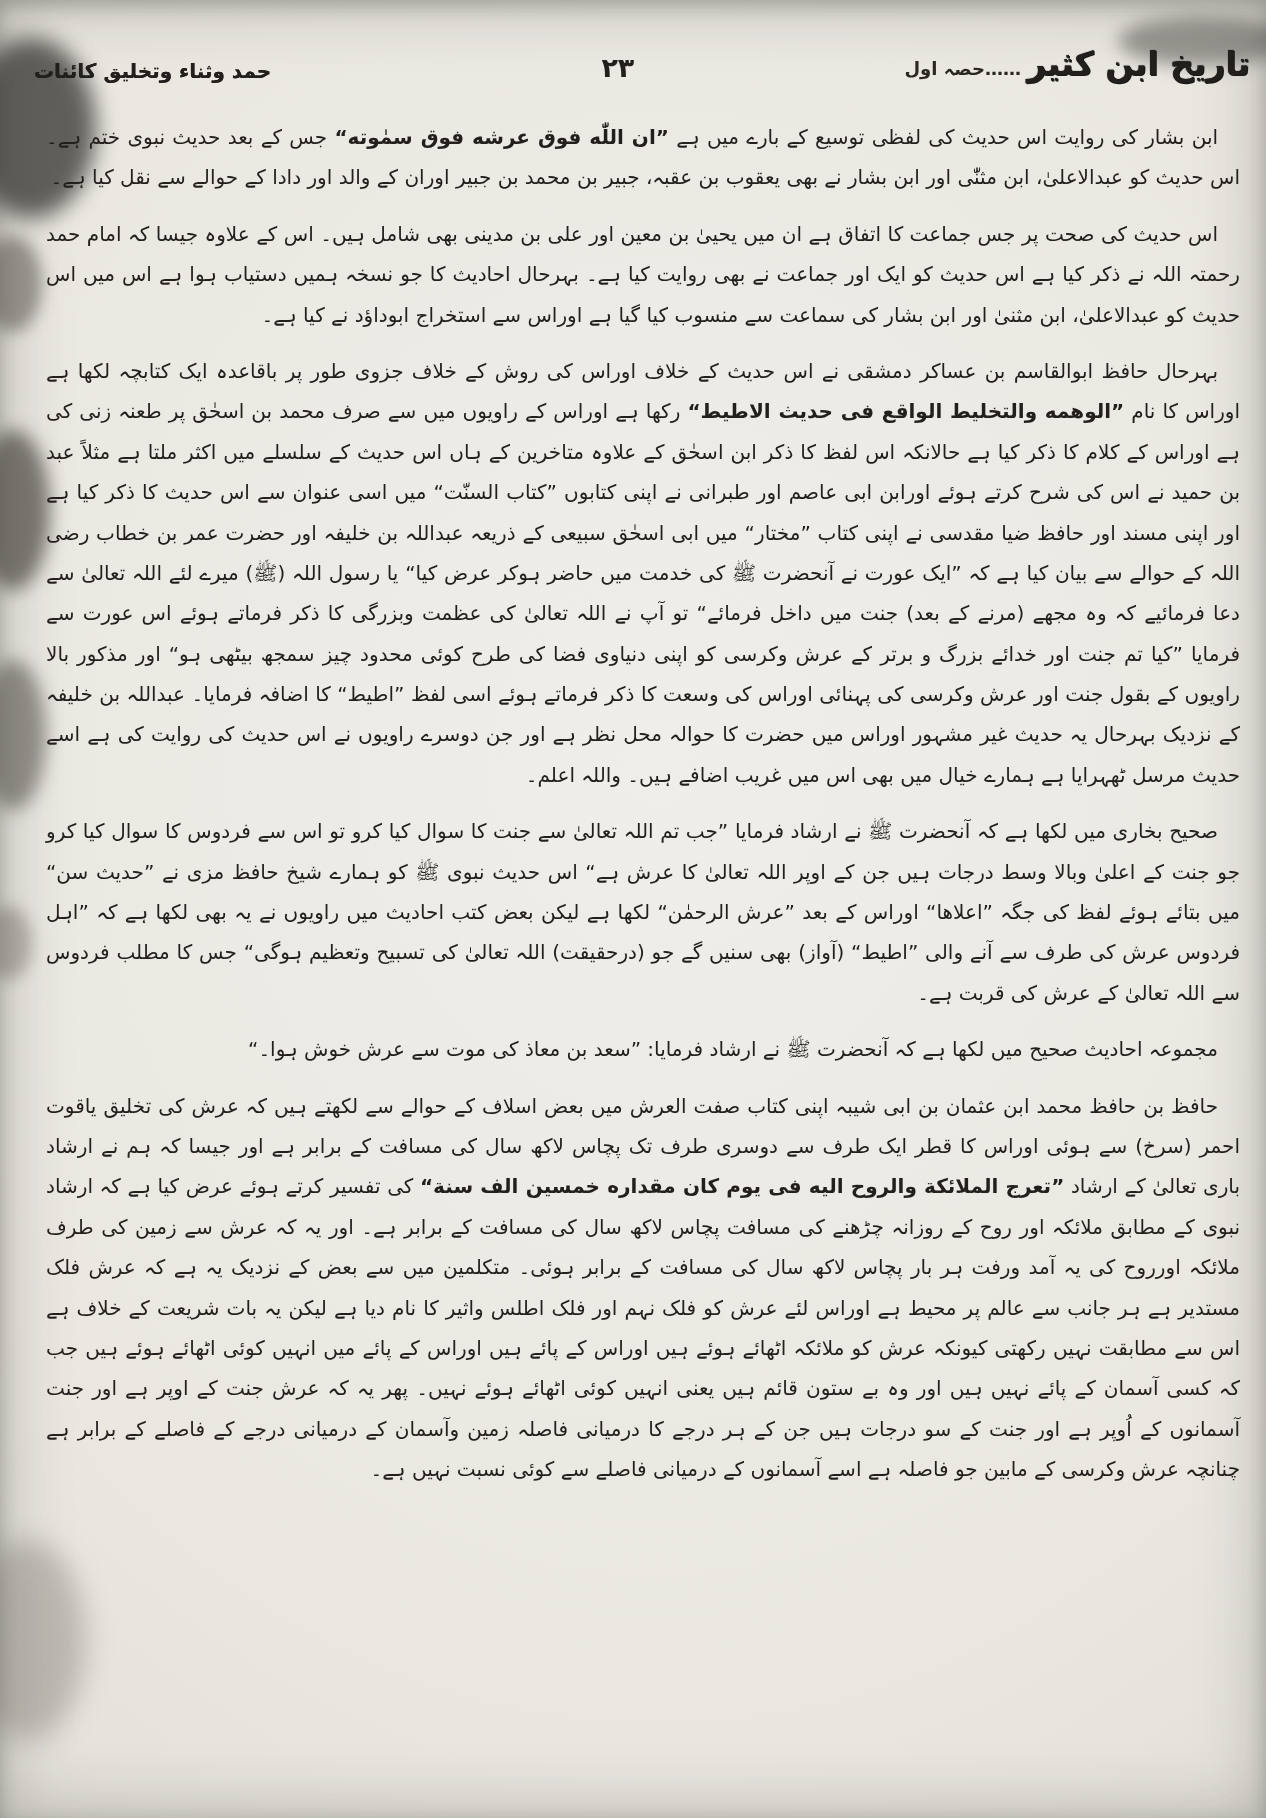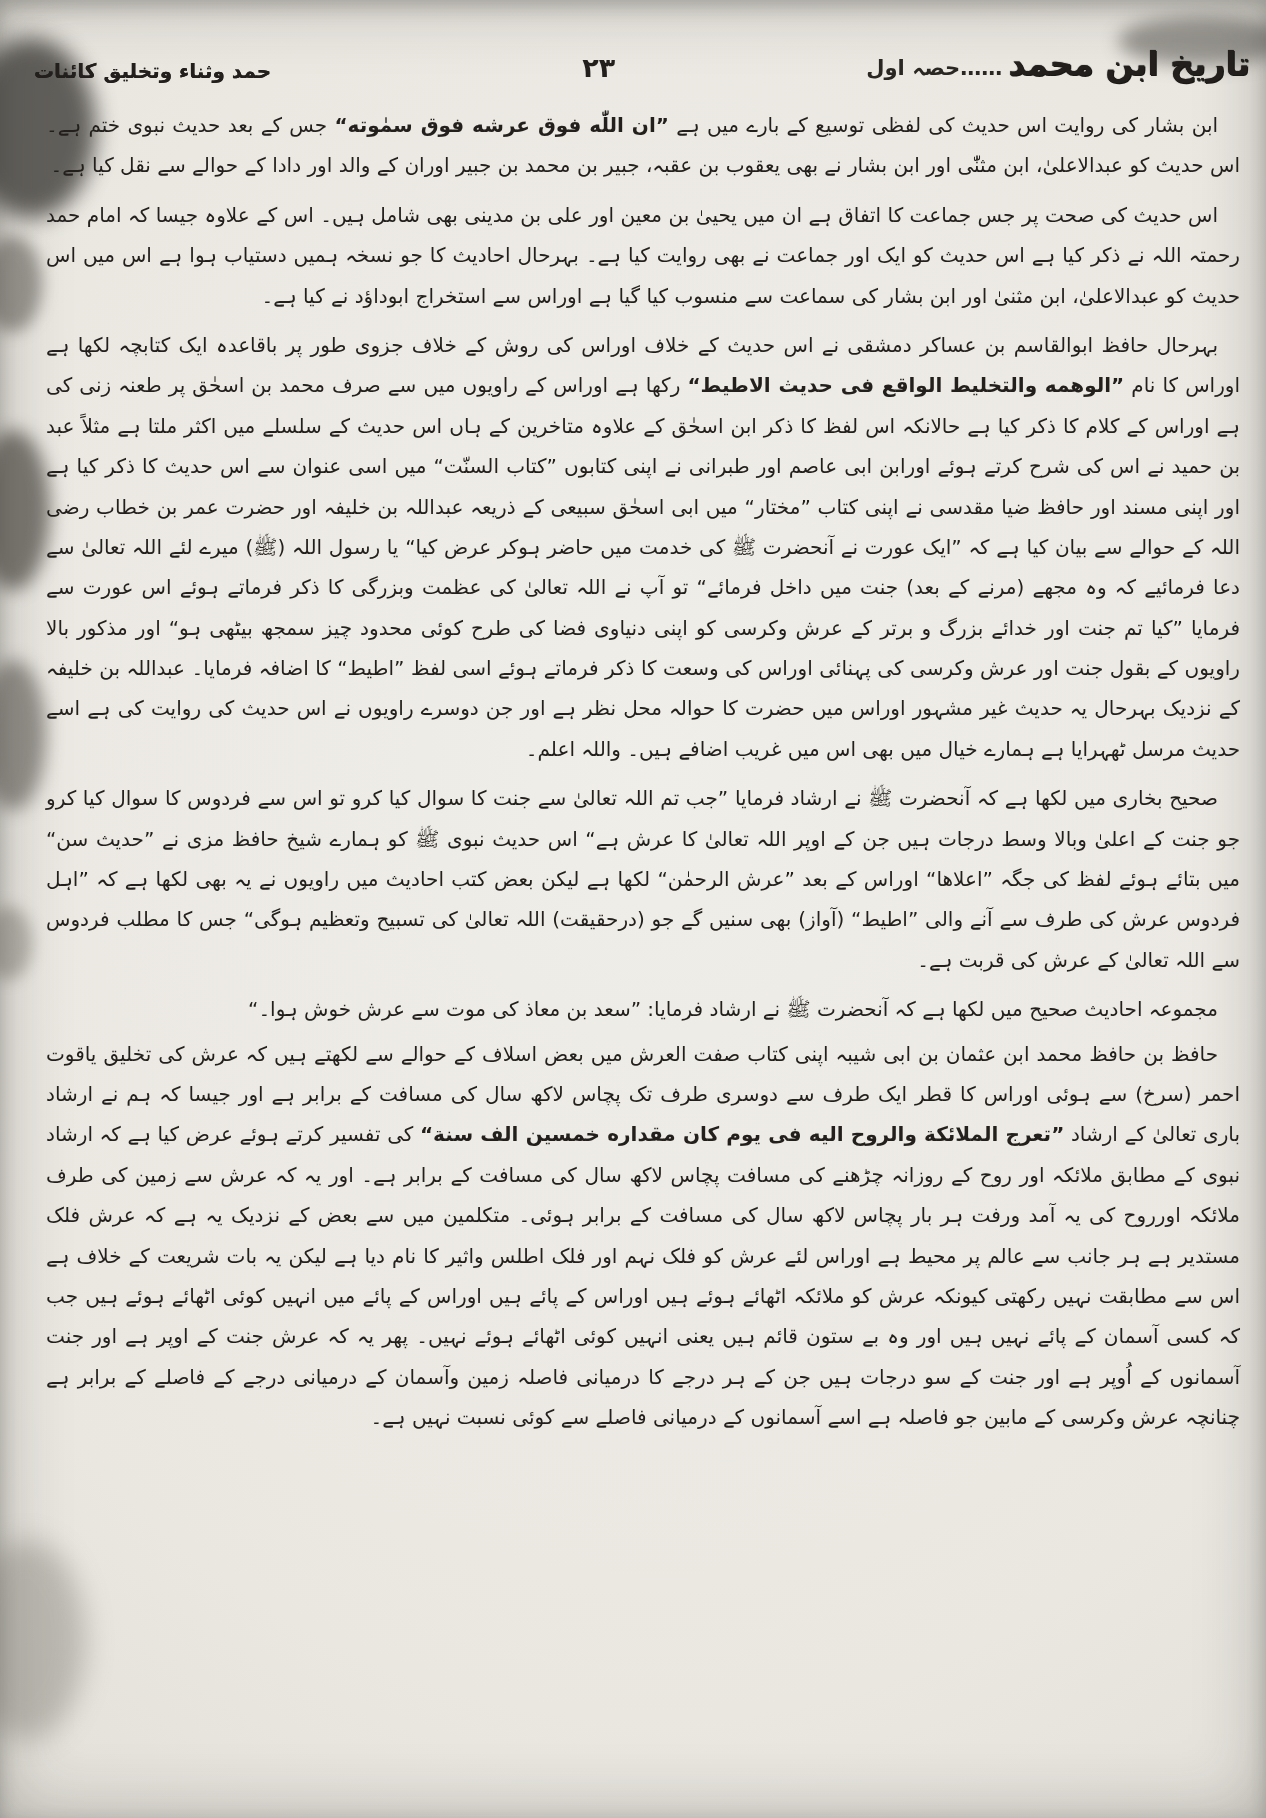--- a/index.html
+++ b/index.html
@@ -30,52 +30,52 @@
   .page-header{
     display:flex;justify-content:space-between;align-items:flex-end;
     padding:24px 16px 6px 34px;
     position:relative;z-index:2;
   }
   .header-right{display:flex;align-items:baseline;gap:6px;}
   .book-title{
     font-size:33px;font-weight:900;letter-spacing:.5px;
     text-shadow:0 0 1px #1a1916, 1px 1px 0 #1a1916;
   }
-  .part-label{font-size:21px;font-weight:700;color:#2a2723;text-align:right;}
+  .part-label{font-size:18px;font-weight:700;color:#2a2723;text-align:right;}
   .page-number{font-size:27px;font-weight:700;padding-left:60px;margin-top:28px;}
   .chapter-title{font-size:20px;font-weight:800;text-shadow:0 0 .5px #1a1916;}
 
   
   .body-text{
     position:relative;z-index:2;
     padding:12px 26px 30px 46px;
     font-size:20px;
     line-height:2.02;
     text-align:justify;
   }
-  .para{margin:4px 0 9px;text-indent:22px;}
+  .para{margin:16px 0 9px;text-indent:22px;}
   .para.tight{margin-bottom:4px;}
   .q{font-weight:800;}
 </style>
 </head>
 <body>
 
 <div class="page">
 
   <div class="art art-corner-tl"></div>
   <div class="art art-l1"></div>
   <div class="art art-l2"></div>
   <div class="art art-l3"></div>
   <div class="art art-l4"></div>
   <div class="art art-bl"></div>
   <div class="art art-tr"></div>
 
   <header class="page-header">
     <div class="header-right">
-      <span class="book-title">تاریخ ابن محمد</span>
+      <span class="book-title">تاریخ ابن کثیر</span>
       <span class="part-label">……حصہ اول</span>
     </div>
     <div class="page-number">۲۳</div>
     <div class="chapter-title">حمد وثناء وتخلیق کائنات</div>
   </header>
 
   <main class="body-text">
 
     <p class="para"><span>ابن بشار کی روایت اس حدیث کی لفظی توسیع کے بارے میں ہے </span><span class="q">”ان اللّٰه فوق عرشه فوق سمٰوته“</span><span> جس کے بعد حدیث نبوی ختم ہے۔ اس حدیث کو عبدالاعلیٰ، ابن مثنّٰی اور ابن بشار نے بھی یعقوب بن عقبہ، جبیر بن محمد بن جبیر اوران کے والد اور دادا کے حوالے سے نقل کیا ہے۔</span></p>
 

